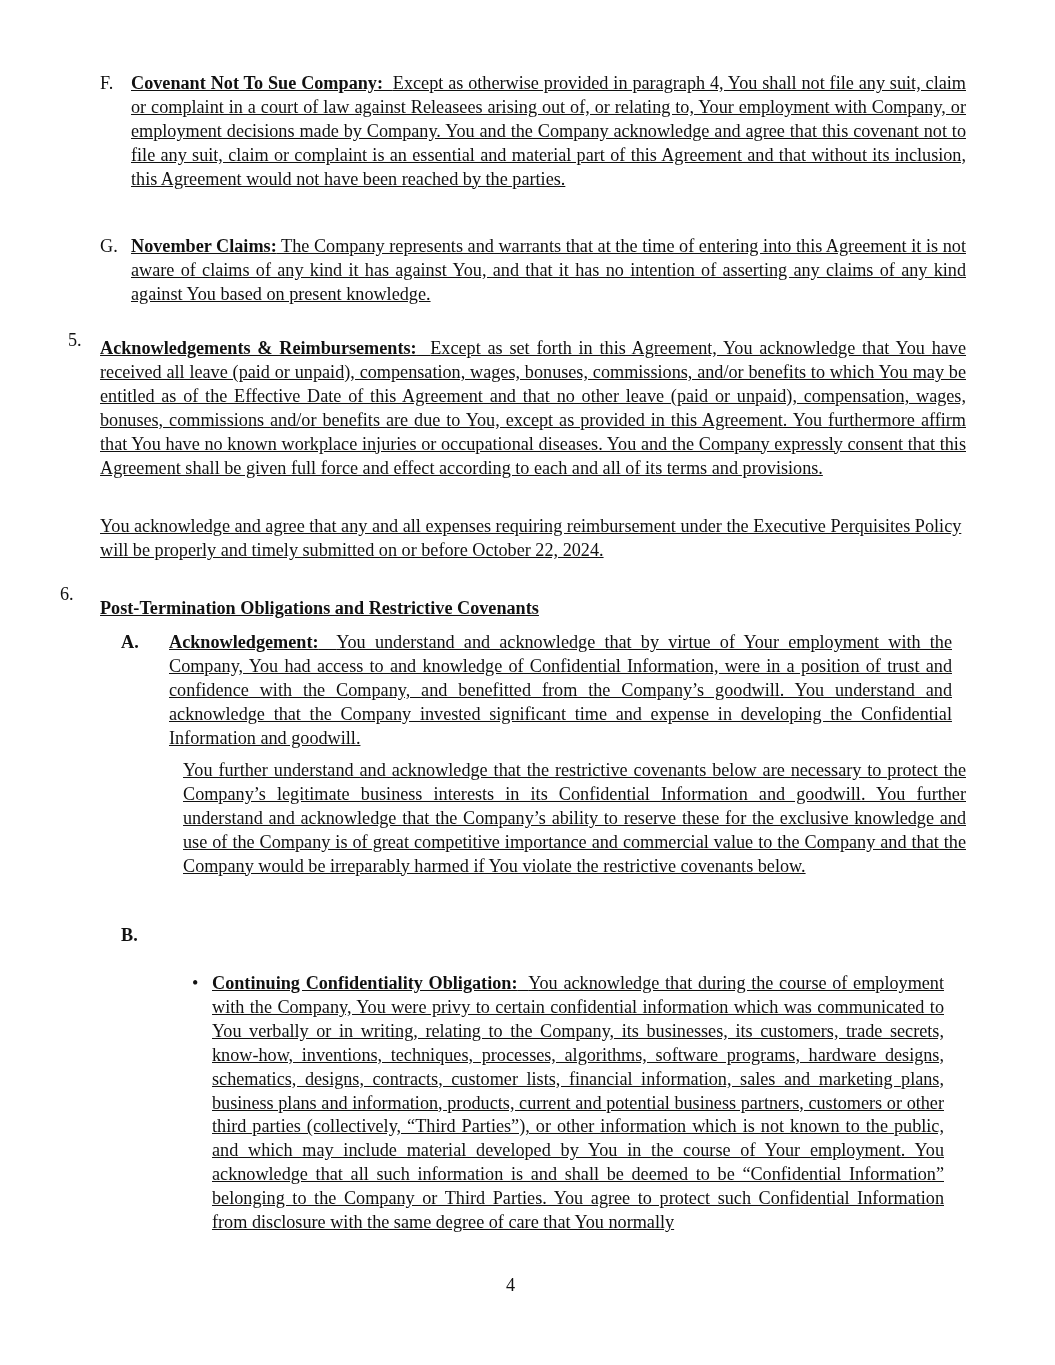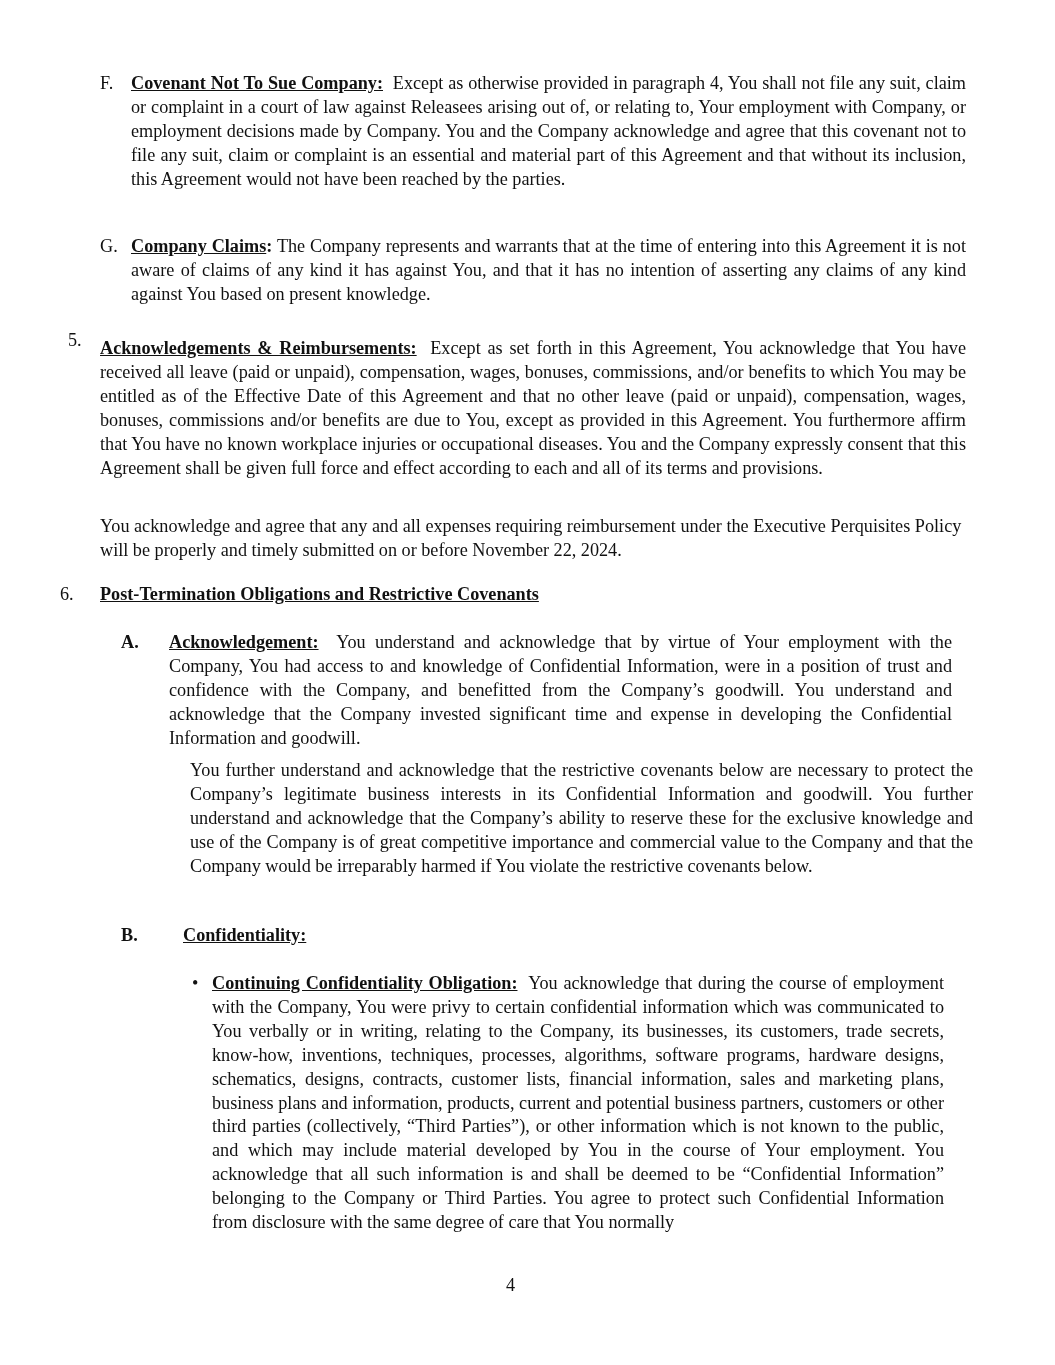--- a/index.html
+++ b/index.html
@@ -2,68 +2,65 @@
 <html><head>
 <meta charset="utf-8">
 <style>
   html, body { margin: 0; padding: 0; background: #ffffff; }
   body {
     width: 1055px; height: 1365px; position: relative; overflow: hidden;
     font-family: "Liberation Serif", "DejaVu Serif", serif;
     color: #111111; font-size: 18.2px; line-height: 23.9px;
   }
   .page { position: absolute; left: 0; top: 0; width: 1055px; height: 1365px; }
-  .blk { position: absolute; text-align: justify; }
+  .blk { position: absolute; text-align: justify; text-decoration: underline; }
   .blk p { margin: 0; }
   .lbl { position: absolute; }
   .h { font-weight: bold; text-decoration: underline; }
   .bold { font-weight: bold; }
   .last { text-align-last: left; }
   .pagenum { position: absolute; left: 0; width: 1021px; top: 1274px; text-align: center; }
 </style>
 </head>
 <body>
 
 <div class="page">
 
   <span class="lbl" style="left:100px; top:72px;">F.</span>
   <div class="blk" style="left:131px; top:72px; width:835px;">
     <p class="last"><span class="h">Covenant Not To Sue Company:</span>&nbsp; <span>Except as otherwise provided in paragraph 4, You shall not file any suit, claim or complaint in a court of law against Releasees arising out of, or relating to, Your employment with Company, or employment decisions made by Company. You and the Company acknowledge and agree that this covenant not to file any suit, claim or complaint is an essential and material part of this Agreement and that without its inclusion, this Agreement would not have been reached by the parties.</span></p>
   </div>
 
   <span class="lbl" style="left:100px; top:235px;">G.</span>
   <div class="blk" style="left:131px; top:235px; width:835px;">
-    <p class="last"><span class="h">Company Claims</span><span class="bold">:</span> <span>The Company represents and warrants that at the time of entering into this Agreement it is not aware of claims of any kind it has against You, and that it has no intention of asserting any claims of any kind against You based on present knowledge.</span></p>
+    <p class="last"><span class="h">November Claims</span><span class="bold">:</span> <span>The Company represents and warrants that at the time of entering into this Agreement it is not aware of claims of any kind it has against You, and that it has no intention of asserting any claims of any kind against You based on present knowledge.</span></p>
   </div>
 
   <span class="lbl" style="left:68px; top:329px;">5.</span>
   <div class="blk" style="left:100px; top:337px; width:866px;">
     <p class="last"><span class="h">Acknowledgements &amp; Reimbursements:</span>&nbsp; <span>Except as set forth in this Agreement, You acknowledge that You have received all leave (paid or unpaid), compensation, wages, bonuses, commissions, and/or benefits to which You may be entitled as of the Effective Date of this Agreement and that no other leave (paid or unpaid), compensation, wages, bonuses, commissions and/or benefits are due to You, except as provided in this Agreement.  You furthermore affirm that You have no known workplace injuries or occupational diseases.  You and the Company expressly consent that this Agreement shall be given full force and effect according to each and all of its terms and provisions.</span></p>
   </div>
   <div class="blk" style="left:100px; top:515px; width:866px; text-align:left;">
-    <p>You acknowledge and agree that any and all expenses requiring reimbursement under the Executive Perquisites Policy will be properly and timely submitted on or before November 22, 2024.</p>
+    <p>You acknowledge and agree that any and all expenses requiring reimbursement under the Executive Perquisites Policy will be properly and timely submitted on or before October 22, 2024.</p>
   </div>
 
   <span class="lbl" style="left:60px; top:583px;">6.</span>
-  <div class="blk" style="left:100px; top:583px; width:866px;">
+  <div class="blk" style="left:100px; top:597px; width:866px;">
     <p><span class="h">Post-Termination Obligations and Restrictive Covenants</span></p>
   </div>
 
   <span class="lbl bold" style="left:121px; top:631px;">A.</span>
   <div class="blk" style="left:169px; top:631px; width:783px;">
     <p class="last"><span class="h">Acknowledgement:</span>&nbsp; <span>You understand and acknowledge that by virtue of Your employment with the Company, You had access to and knowledge of Confidential Information, were in a position of trust and confidence with the Company, and benefitted from the Company’s goodwill. You understand and acknowledge that the Company invested significant time and expense in developing the Confidential Information and goodwill.</span></p>
   </div>
-  <div class="blk" style="left:183px; top:759px; width:783px;margin-left:7px;">
+  <div class="blk" style="left:183px; top:759px; width:783px;">
     <p class="last">You further understand and acknowledge that the restrictive covenants below are necessary to protect the Company’s legitimate business interests in its Confidential Information and goodwill. You further understand and acknowledge that the Company’s ability to reserve these for the exclusive knowledge and use of the Company is of great competitive importance and commercial value to the Company and that the Company would be irreparably harmed if You violate the restrictive covenants below.</p>
   </div>
 
   <span class="lbl bold" style="left:121px; top:924px;">B.</span>
-  <div class="blk" style="left:183px; top:924px; width:783px;">
-    <p><span class="h">Confidentiality:</span></p>
-  </div>
 
   <span class="lbl" style="left:192px; top:972px;">•</span>
   <div class="blk" style="left:212px; top:972px; width:732px;">
     <p><span class="h">Continuing Confidentiality Obligation:</span>&nbsp; <span>You acknowledge that during the course of employment with the Company, You were privy to certain confidential information which was communicated to You verbally or in writing, relating to the Company, its businesses, its customers, trade secrets, know-how, inventions, techniques, processes, algorithms, software programs, hardware designs, schematics, designs, contracts, customer lists, financial information, sales and marketing plans, business plans and information, products, current and potential business partners, customers or other third parties (collectively, “Third Parties”), or other information which is not known to the public, and which may include material developed by You in the course of Your employment. You acknowledge that all such information is and shall be deemed to be “Confidential Information” belonging to the Company or Third Parties. You agree to protect such Confidential Information from disclosure with the same degree of care that You normally</span></p>
   </div>
 
   <div class="pagenum">4</div>
 </div>
 
 </body></html>

